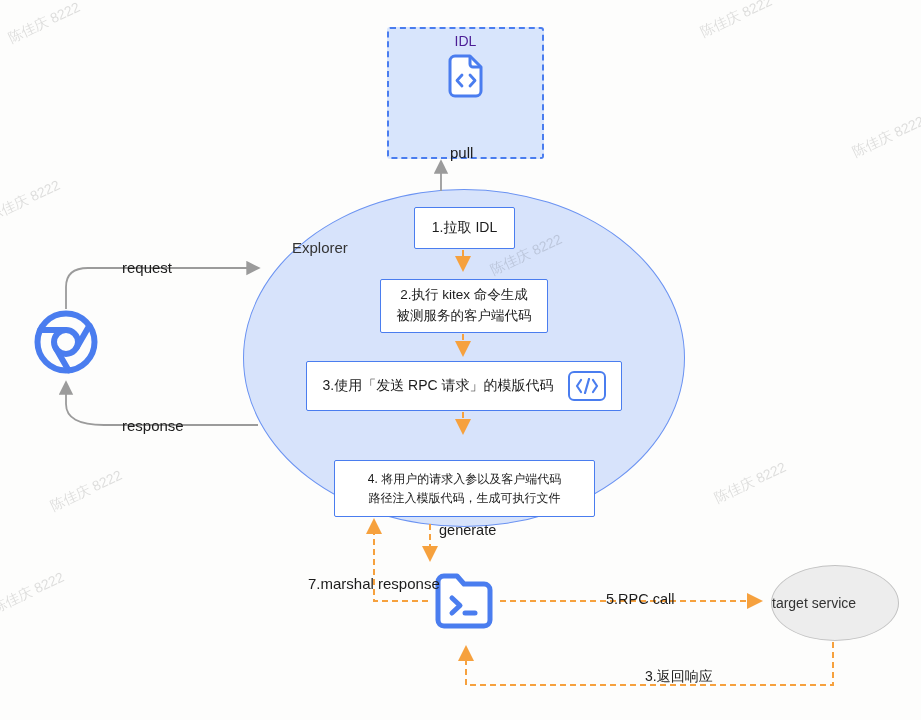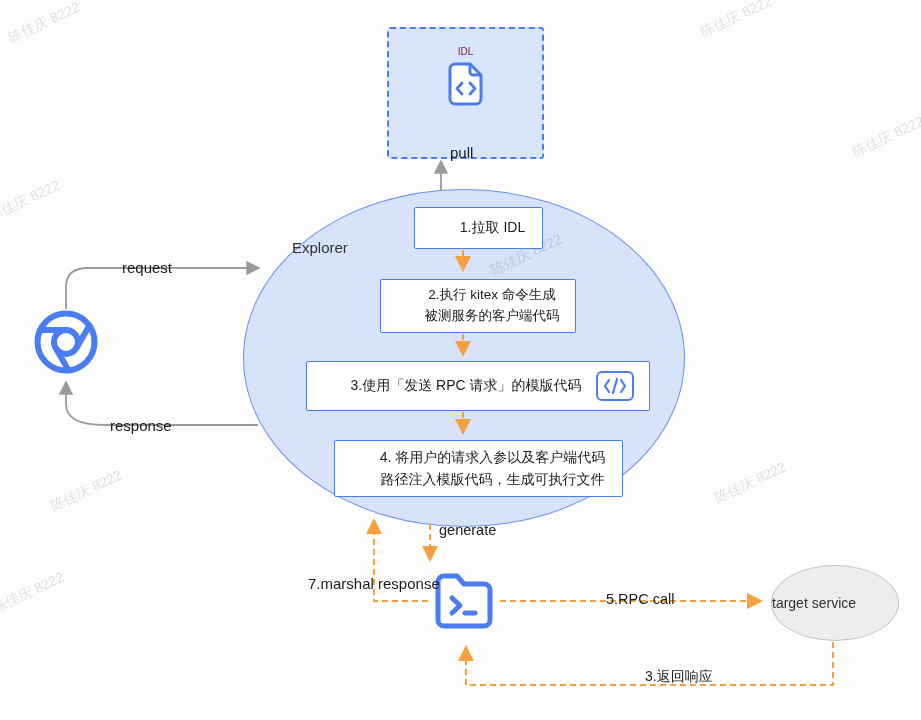--- a/index.html
+++ b/index.html
@@ -15,27 +15,27 @@
   .explorer-ellipse{
     position:absolute;left:243px;top:189px;width:440px;height:336px;
     background:#d7e3fb;border:1.5px solid #6b93f2;border-radius:50%;z-index:0;
   }
   .api-box{
     position:absolute;left:387px;top:27px;width:153px;height:128px;
     background:#d8e5fc;border:2px dashed #4a7def;border-radius:3px;z-index:3;
     text-align:center;
   }
   .api-title{margin-top:9px;font-size:14px;color:#1c1c1c;}
-  .api-sub{margin-top:17px;font-size:10px;color:#7f1d1d;}
+  .api-sub{margin-top:4px;font-size:14px;color:#4c1d95;}
   .idl-icon{display:block;margin:5px auto 0 auto;}
   .arrows{position:absolute;left:0;top:0;z-index:2;pointer-events:none;}
   .node-box{
     position:absolute;background:#ffffff;border:1.5px solid #4a7def;border-radius:2px;
     display:flex;align-items:center;justify-content:center;z-index:3;
-    color:#1c1c1c;text-align:center;padding-left:28px;
+    color:#1c1c1c;text-align:center;
   }
   .step-text{display:block;width:100%;white-space:pre-line;line-height:1.55;}
   .box3{flex-direction:row;gap:14px;}
   .box3 .step-text{display:inline;width:auto;white-space:nowrap;}
   .code-chip{
     display:inline-flex;align-items:center;justify-content:center;
     width:34px;height:26px;border:2.5px solid #4a7def;border-radius:6px;background:#fff;
   }
   .label{position:absolute;z-index:4;color:#1c1c1c;white-space:nowrap;}
   .icon-abs{position:absolute;z-index:3;}
@@ -110,21 +110,21 @@
     <span class="step-text">3.使用「发送 RPC 请求」的模版代码</span>
     <span class="code-chip">
       <svg width="24" height="16" viewBox="0 0 24 16">
         <polyline points="6,2 2,8 6,14" fill="none" stroke="#4a7def" stroke-width="2.2" stroke-linecap="round" stroke-linejoin="round"></polyline>
         <polyline points="18,2 22,8 18,14" fill="none" stroke="#4a7def" stroke-width="2.2" stroke-linecap="round" stroke-linejoin="round"></polyline>
         <line x1="10" y1="15" x2="14" y2="1" stroke="#4a7def" stroke-width="2.2" stroke-linecap="round"></line>
       </svg>
     </span>
   </div>
 
-  <div class="node-box" style="left:334px;top:440px;width:259px;height:55px;font-size:14px">
+  <div class="node-box" style="left:334px;top:460px;width:259px;height:55px;font-size:12px">
     <span class="step-text">4. 将用户的请求入参以及客户端代码
 路径注入模版代码，生成可执行文件</span>
   </div>
 
   <svg class="icon-abs" style="left:28px;top:304px" width="76" height="76" viewBox="-38 -38 76 76">
     <g stroke="#4a7def" stroke-width="6" fill="none" stroke-linecap="round">
       <circle cx="0" cy="0" r="28.5"></circle>
       <circle cx="0" cy="0" r="12"></circle>
       <g>
           <line x1="-25.8" y1="-12" x2="-1" y2="-12"></line>
@@ -143,19 +143,19 @@
     <polyline points="22,32 30,39.5 22,47" fill="none" stroke="#4a7def" stroke-width="5" stroke-linecap="round" stroke-linejoin="round"></polyline>
     <line x1="35" y1="47" x2="45" y2="47" stroke="#4a7def" stroke-width="5" stroke-linecap="round"></line>
   </svg>
 
   <div class="target">
     <span>target service</span>
   </div>
 
   <div class="label" style="left:450px;top:144px;font-size:15px">pull</div>
   <div class="label" style="left:122px;top:259px;font-size:15px">request</div>
-  <div class="label" style="left:110px;top:417px;font-size:15px">response</div>
+  <div class="label" style="left:122px;top:417px;font-size:15px">response</div>
   <div class="label" style="left:439px;top:522px;font-size:14.5px">generate</div>
   <div class="label" style="left:308px;top:575px;font-size:15px">7.marshal response</div>
   <div class="label" style="left:606px;top:591px;font-size:14.5px">5.RPC call</div>
   <div class="label" style="left:645px;top:668px;font-size:14px">3.返回响应</div>
 
 </div>
 
 </body></html>

